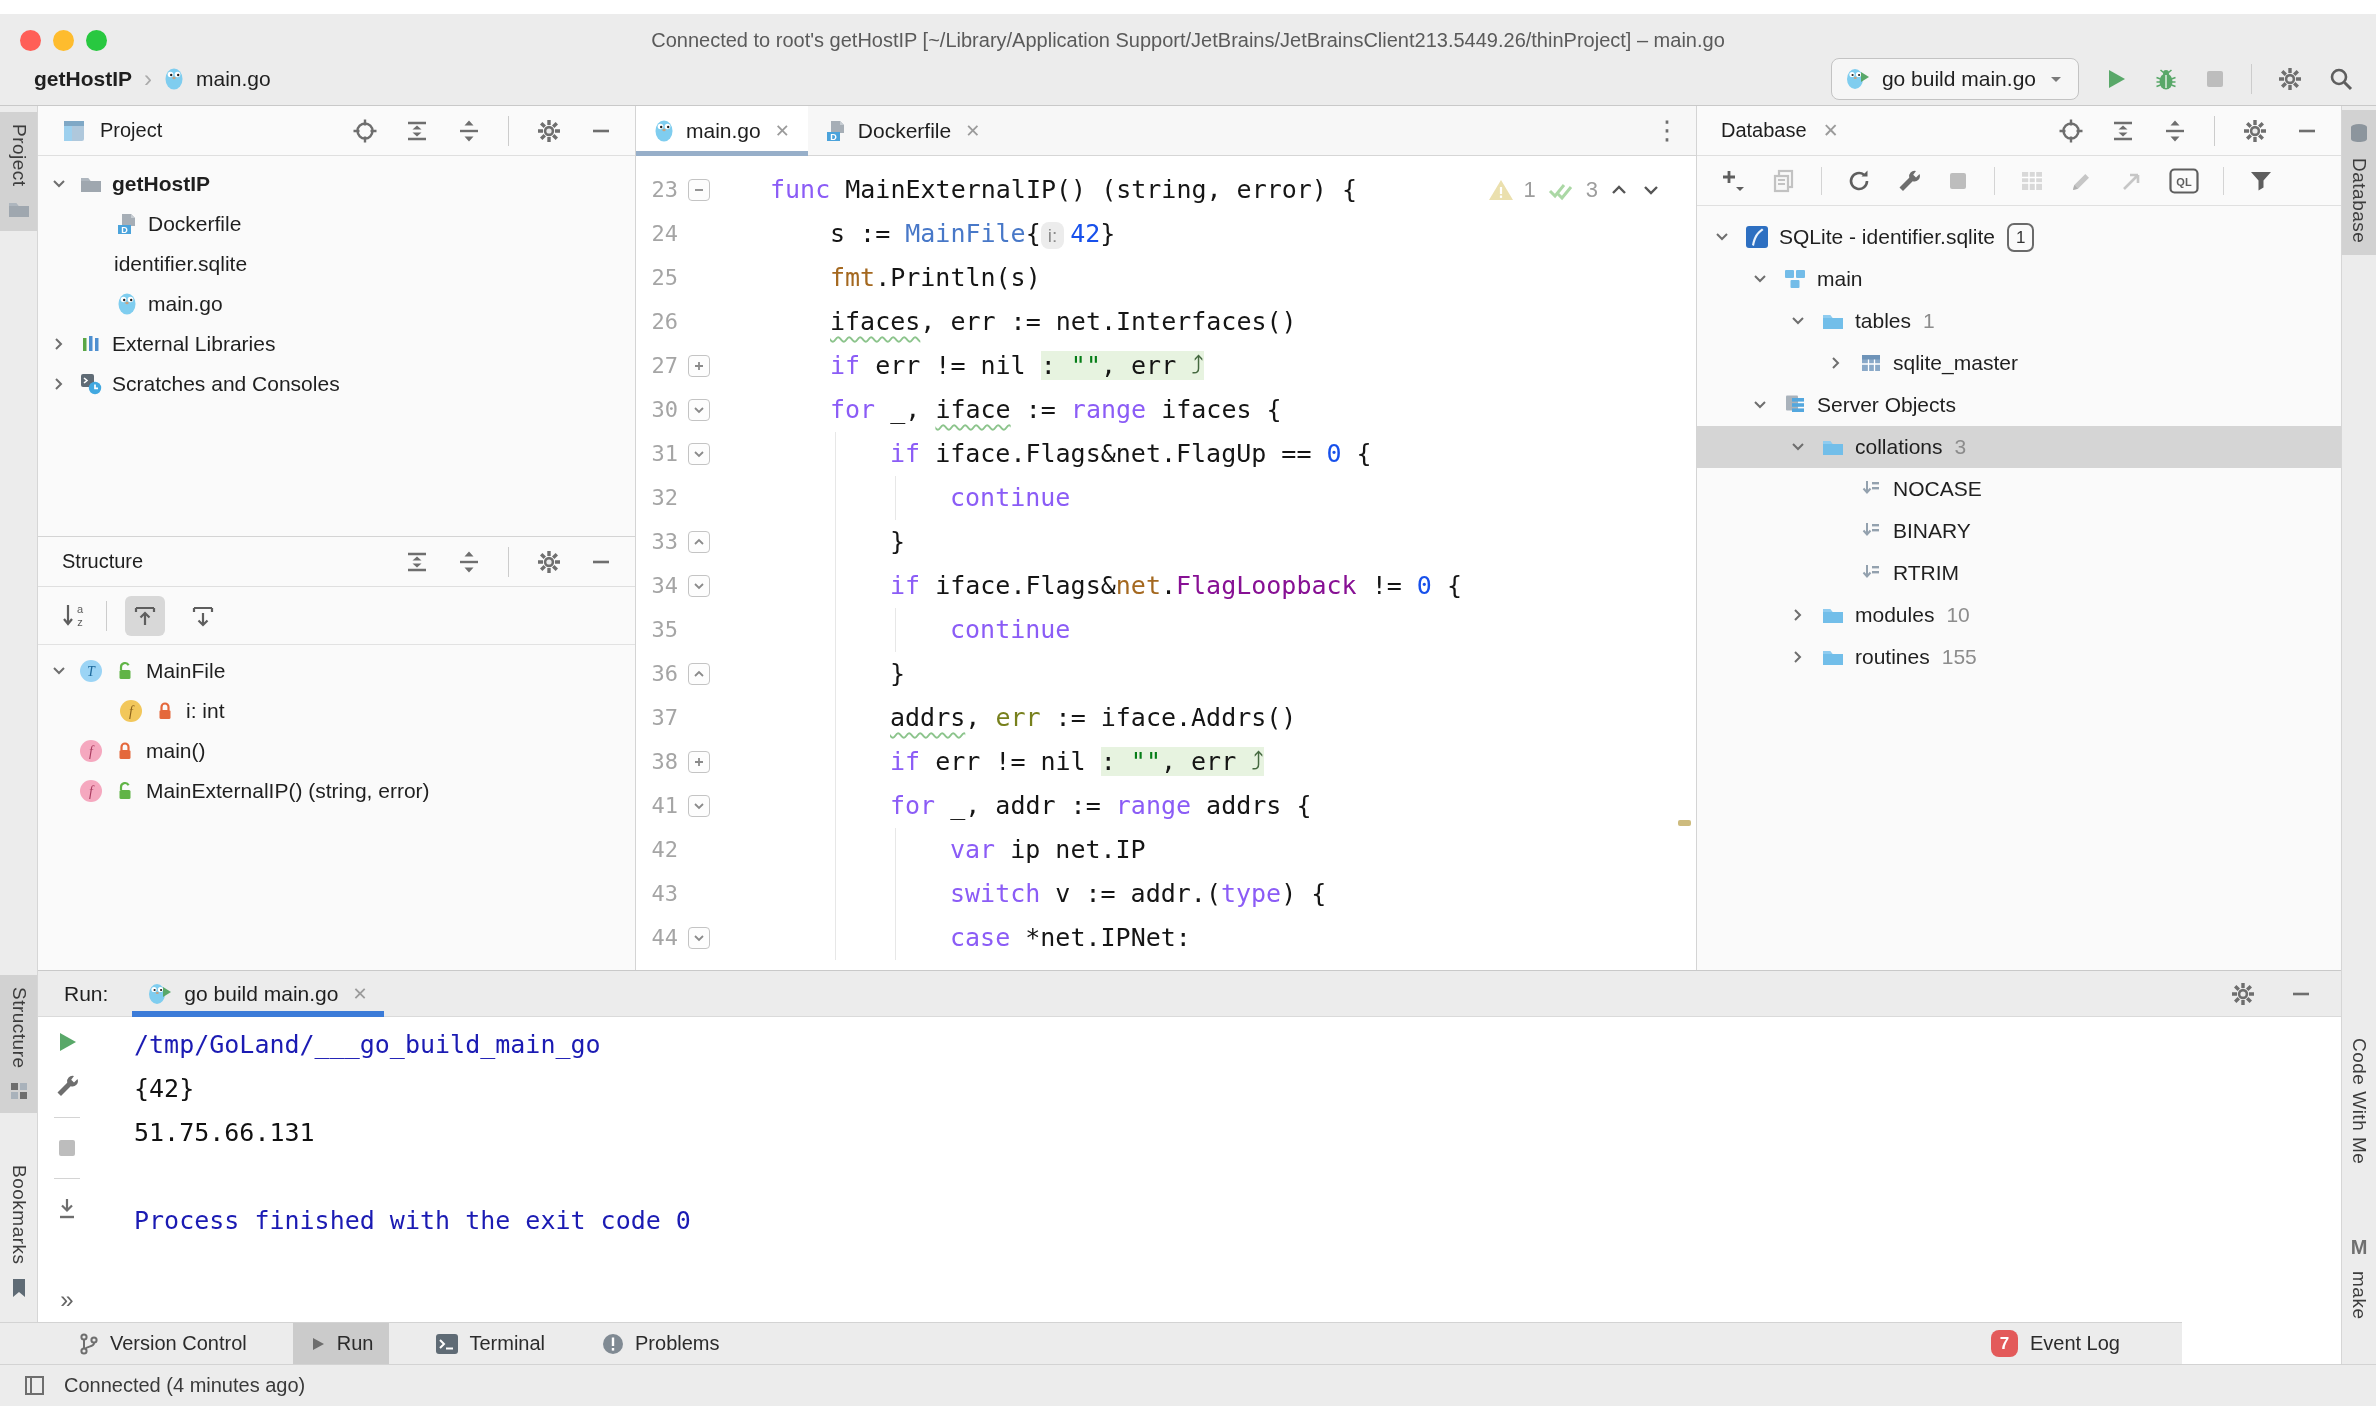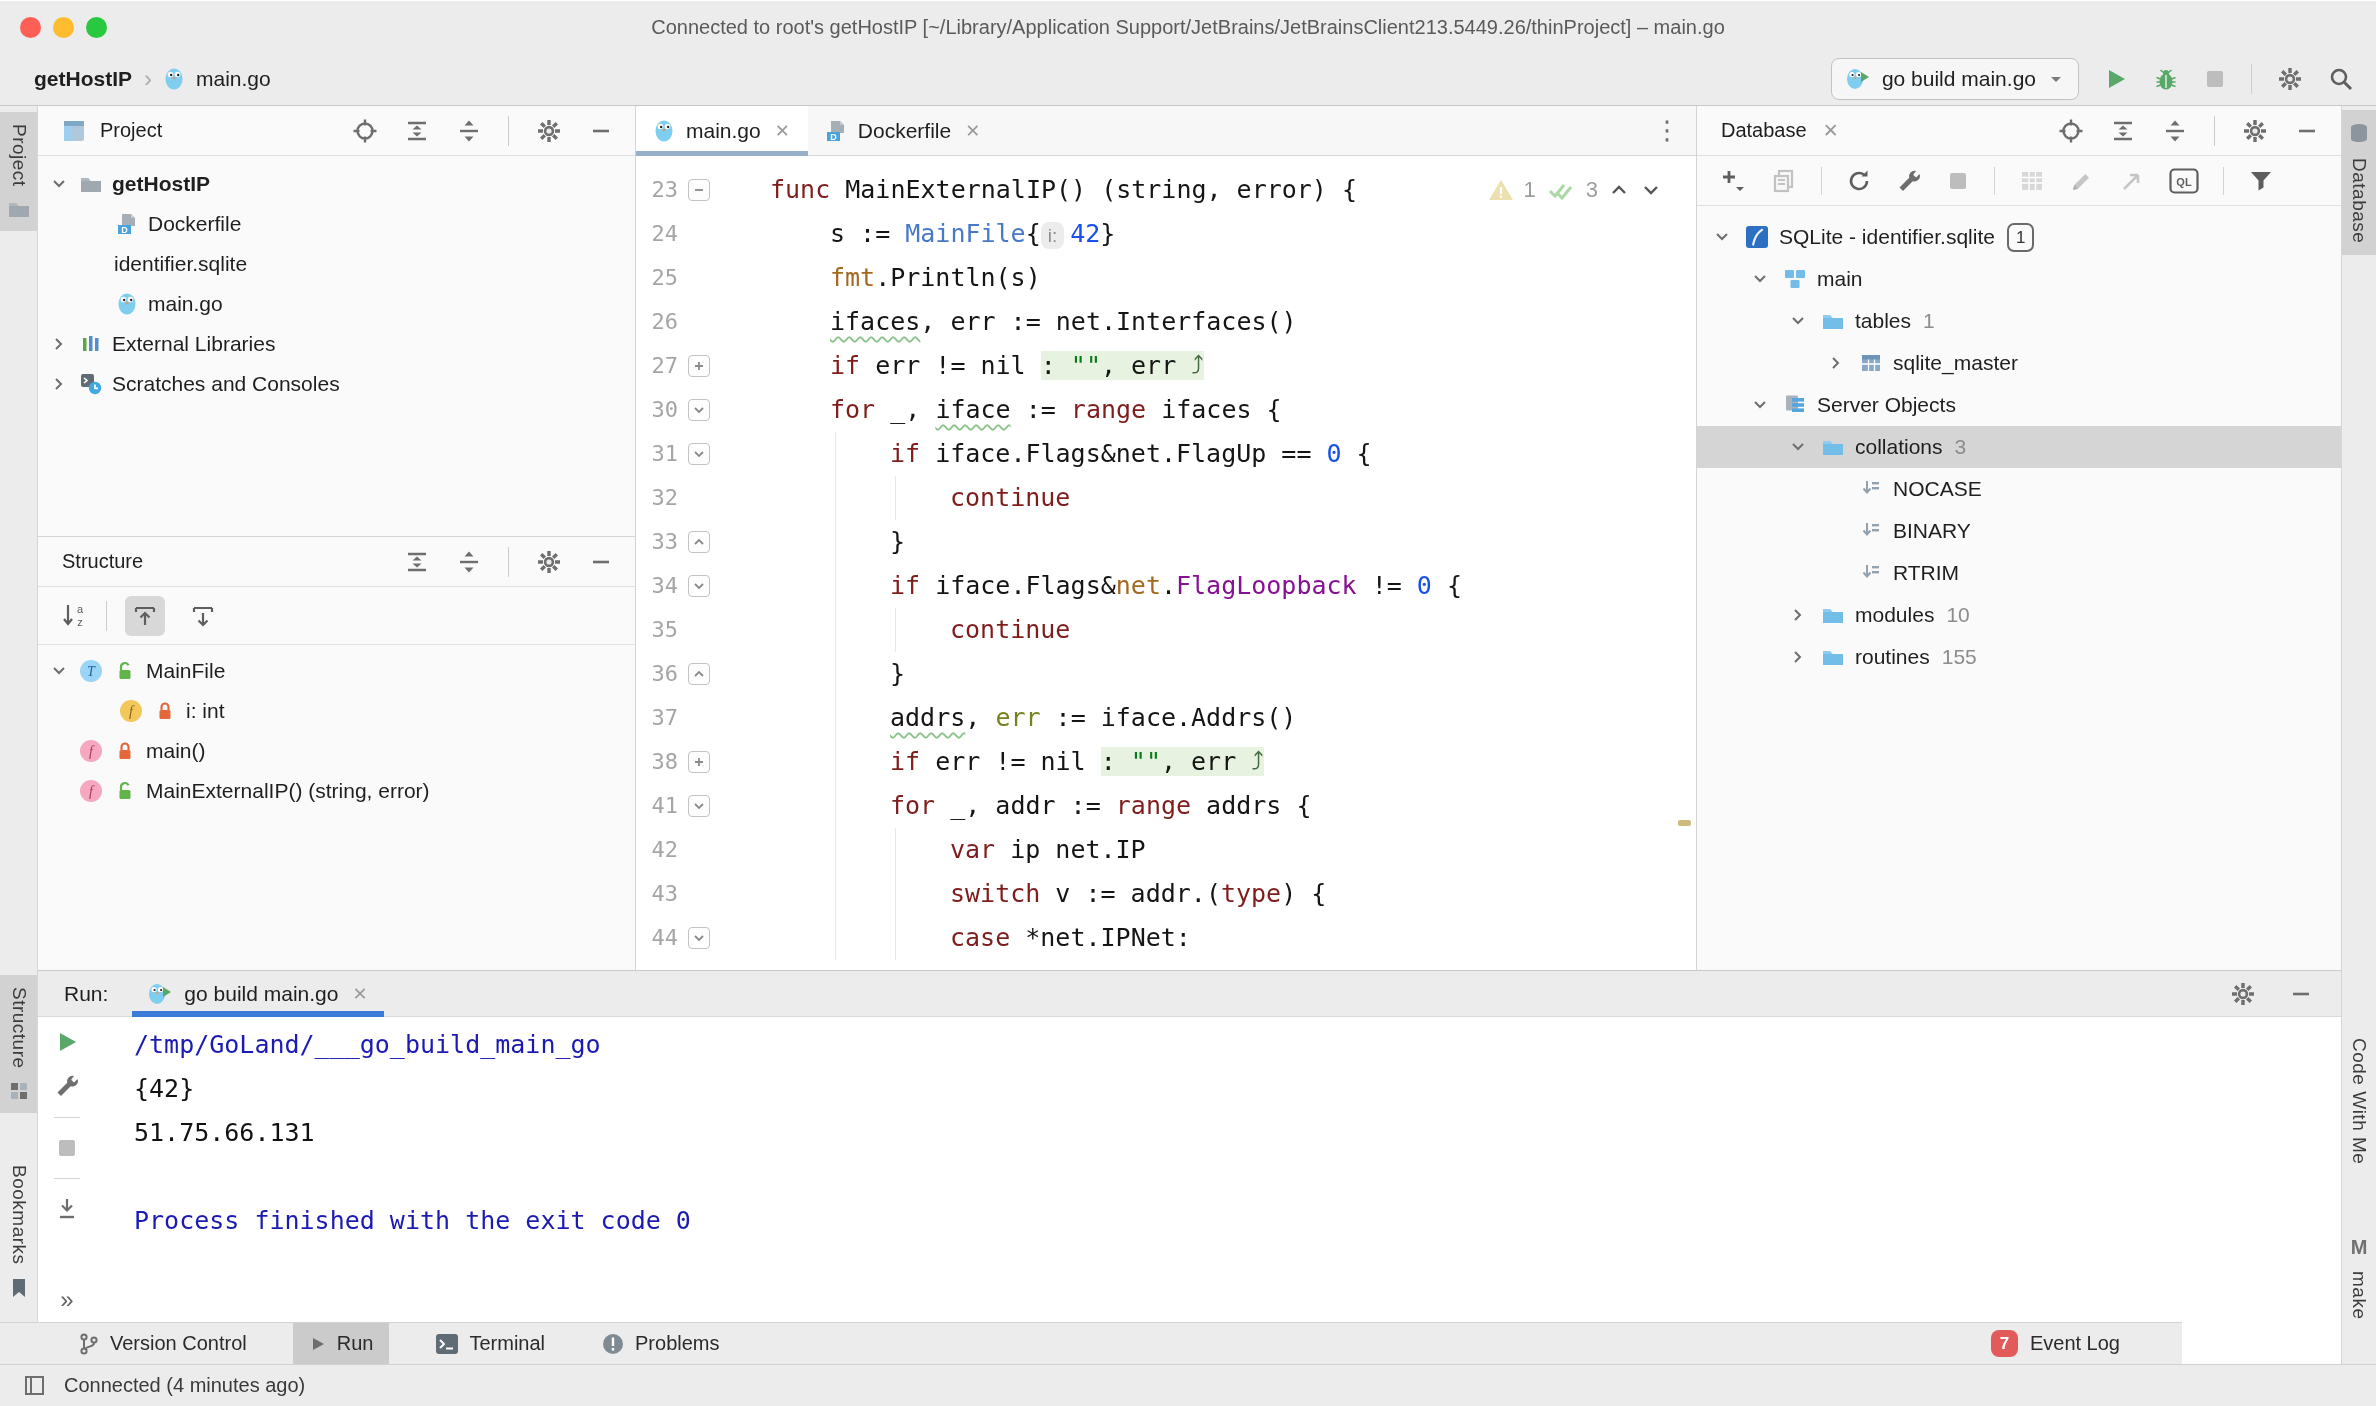--- a/index.html
+++ b/index.html
@@ -1,21 +1,21 @@
 <!DOCTYPE html>
 <html><head>
 <meta charset="utf-8">
 <style>
   html,body{margin:0;padding:0;background:#888;}
   .app{position:relative;width:2376px;height:1406px;background:#FFF;font-family:"Liberation Sans",sans-serif;overflow:hidden;color:#1F1F1F;-webkit-font-smoothing:antialiased;}
   .ic{display:inline-flex;align-items:center;justify-content:center;vertical-align:middle;}
   .ic svg{display:block;}
 
   
-  .titlebar{position:absolute;left:0;top:1px;width:2376px;height:53px;background:#ECECEC;border-bottom:1px solid #DEDEDE;box-sizing:border-box;}
+  .titlebar{position:absolute;left:0;top:14px;width:2376px;height:53px;background:#ECECEC;border-bottom:1px solid #DEDEDE;box-sizing:border-box;}
   .tl{position:absolute;top:16px;width:21px;height:21px;border-radius:50%;}
   .win-title{line-height:52px;text-align:center;color:#5A5A5A;font-size:20px;white-space:nowrap;}
 
   
   .navbar{position:absolute;left:0;top:53px;width:2376px;height:53px;background:#ECECEC;border-bottom:1px solid #C9C9C9;box-sizing:border-box;display:flex;align-items:center;}
   .crumbs{display:flex;align-items:center;gap:12px;padding-left:34px;font-size:21px;}
   .crumb-sep{color:#ABABAB;font-size:24px;}
   .nav-right{margin-left:auto;display:flex;align-items:center;gap:24px;padding-right:22px;}
   .runcfg{display:flex;align-items:center;gap:12px;height:40px;border:1px solid #C3C3C3;border-radius:8px;background:#F6F6F6;padding:0 14px;font-size:21px;}
   .nav-sep{width:1px;height:30px;background:#CCC;}
@@ -52,21 +52,21 @@
   .etab{display:flex;align-items:center;gap:12px;padding:0 18px;font-size:21px;position:relative;}
   .etab.on{background:#FFF;}
   .etab.on::after{content:"";position:absolute;left:0;right:0;bottom:-1px;height:5px;background:#97AFC9;}
   .tab-x{color:#9B9B9B;font-size:18px;margin-left:2px;}
   .codearea{position:absolute;left:0;top:50px;right:0;bottom:0;overflow:hidden;font-family:"DejaVu Sans Mono",monospace;font-size:25px;}
   .cline{position:absolute;left:0;width:100%;height:44px;line-height:44px;}
   .lnum{position:absolute;left:0;width:42px;text-align:right;color:#A5A5A5;font-size:22px;}
   .fgut{position:absolute;left:52px;top:11px;width:22px;height:22px;border:1px solid #C4C4C4;border-radius:4px;background:#FDFDFD;box-sizing:border-box;display:flex;align-items:center;justify-content:center;}
   .ccode{position:absolute;white-space:pre;color:#151515;}
   .guide{position:absolute;top:0;bottom:0;width:1px;background:#E7E7E7;}
-  .tk-k{color:#7f1d1d;margin-top:32px;}
+  .tk-k{color:#8b5cf6;margin-top:32px;}
   .tk-ty{color:#4878C8;}
   .tk-nu{color:#1750EB;}
   .tk-pk{color:#A4681F;}
   .tk-cn{color:#871094;}
   .tk-er{color:#77801C;}
   .tk-wv{text-decoration:underline wavy #8CC48C;text-decoration-thickness:2px;text-underline-offset:6px;}
   .tk-fp,.tk-fs,.tk-fa{background:#E7F3E0;}
   .tk-fs{color:#067D17;}
   .tk-fa{color:#44683F;}
   .tk-in{background:#ECECEC;color:#8C8C8C;border-radius:8px;font-size:19px;padding:3px 7px;margin-right:6px;font-family:"Liberation Sans",sans-serif;}

